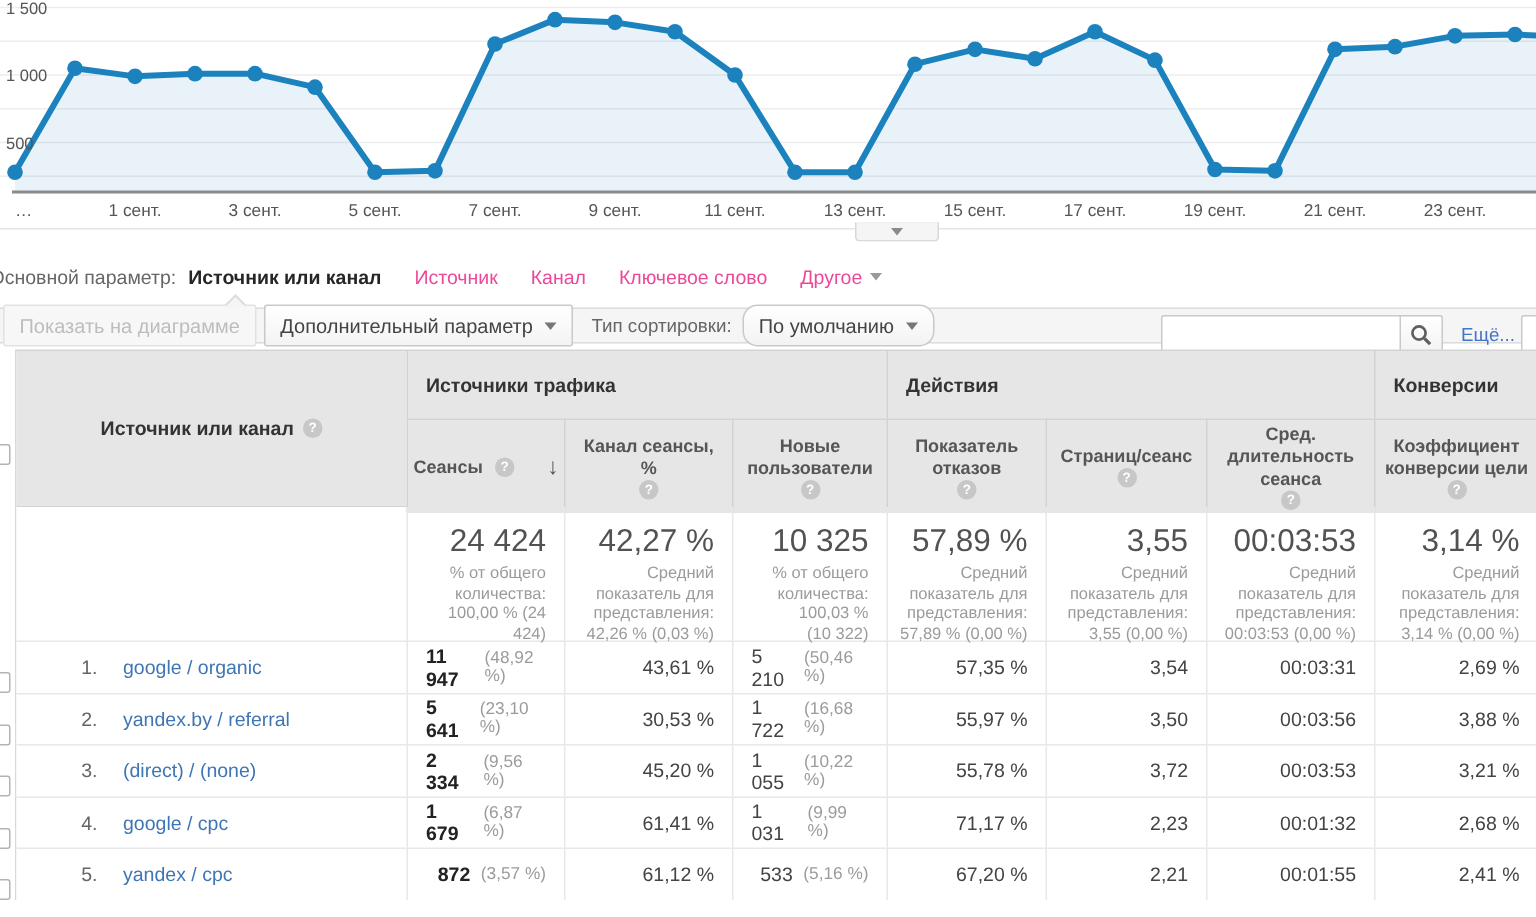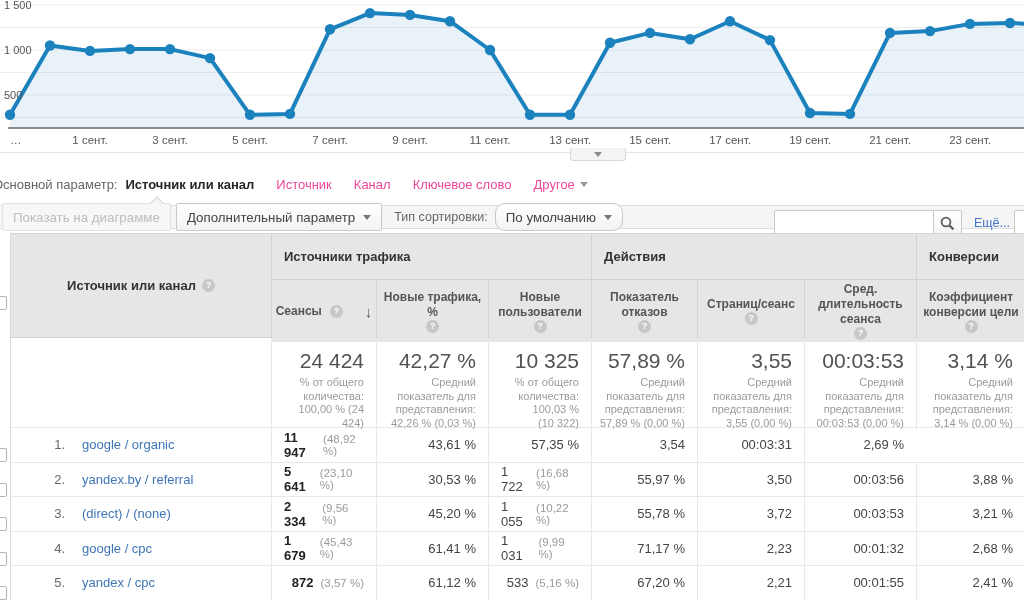--- a/index.html
+++ b/index.html
@@ -217,21 +217,21 @@
   <div class="trow hdr-sub">
     <div></div>
     <div>
       <span class="sessions-hdr-line">
         <span>Сеансы</span>
         <span class="qicon"></span>
         <span class="sort-arrow">↓</span>
       </span>
     </div>
     <div>
-      <span>Новые трафика, %</span>
+      <span>Канал сеансы, %</span>
       <span class="qicon"></span>
     </div>
     <div>
       <span>Новые пользователи</span>
       <span class="qicon"></span>
     </div>
     <div>
       <span>Показатель отказов</span>
       <span class="qicon"></span>
     </div>
@@ -304,20 +304,24 @@
   <div class="trow data-row">
     <div class="row-label-cell">
       <span class="row-rank">1.</span>
       <a class="row-link">google / organic</a>
     </div>
     <div>
         <span class="val-strong">11 947</span>
         <span class="val-pct">(48,92 %)</span>
       </div>
     <div>43,61 %</div>
+    <div>
+        <span>5 210</span>
+        <span class="val-pct">(50,46 %)</span>
+      </div>
     <div>57,35 %</div>
     <div>3,54</div>
     <div>00:03:31</div>
     <div>2,69 %</div>
   </div>
 
   <div class="trow data-row">
     <div class="row-label-cell">
       <span class="row-rank">2.</span>
       <a class="row-link">yandex.by / referral</a>
@@ -357,21 +361,21 @@
     <div>3,21 %</div>
   </div>
 
   <div class="trow data-row">
     <div class="row-label-cell">
       <span class="row-rank">4.</span>
       <a class="row-link">google / cpc</a>
     </div>
     <div>
         <span class="val-strong">1 679</span>
-        <span class="val-pct">(45,43 %)</span>
+        <span class="val-pct">(6,87 %)</span>
       </div>
     <div>61,41 %</div>
     <div>
         <span>1 031</span>
         <span class="val-pct">(9,99 %)</span>
       </div>
     <div>71,17 %</div>
     <div>2,23</div>
     <div>00:01:32</div>
     <div>2,68 %</div>

